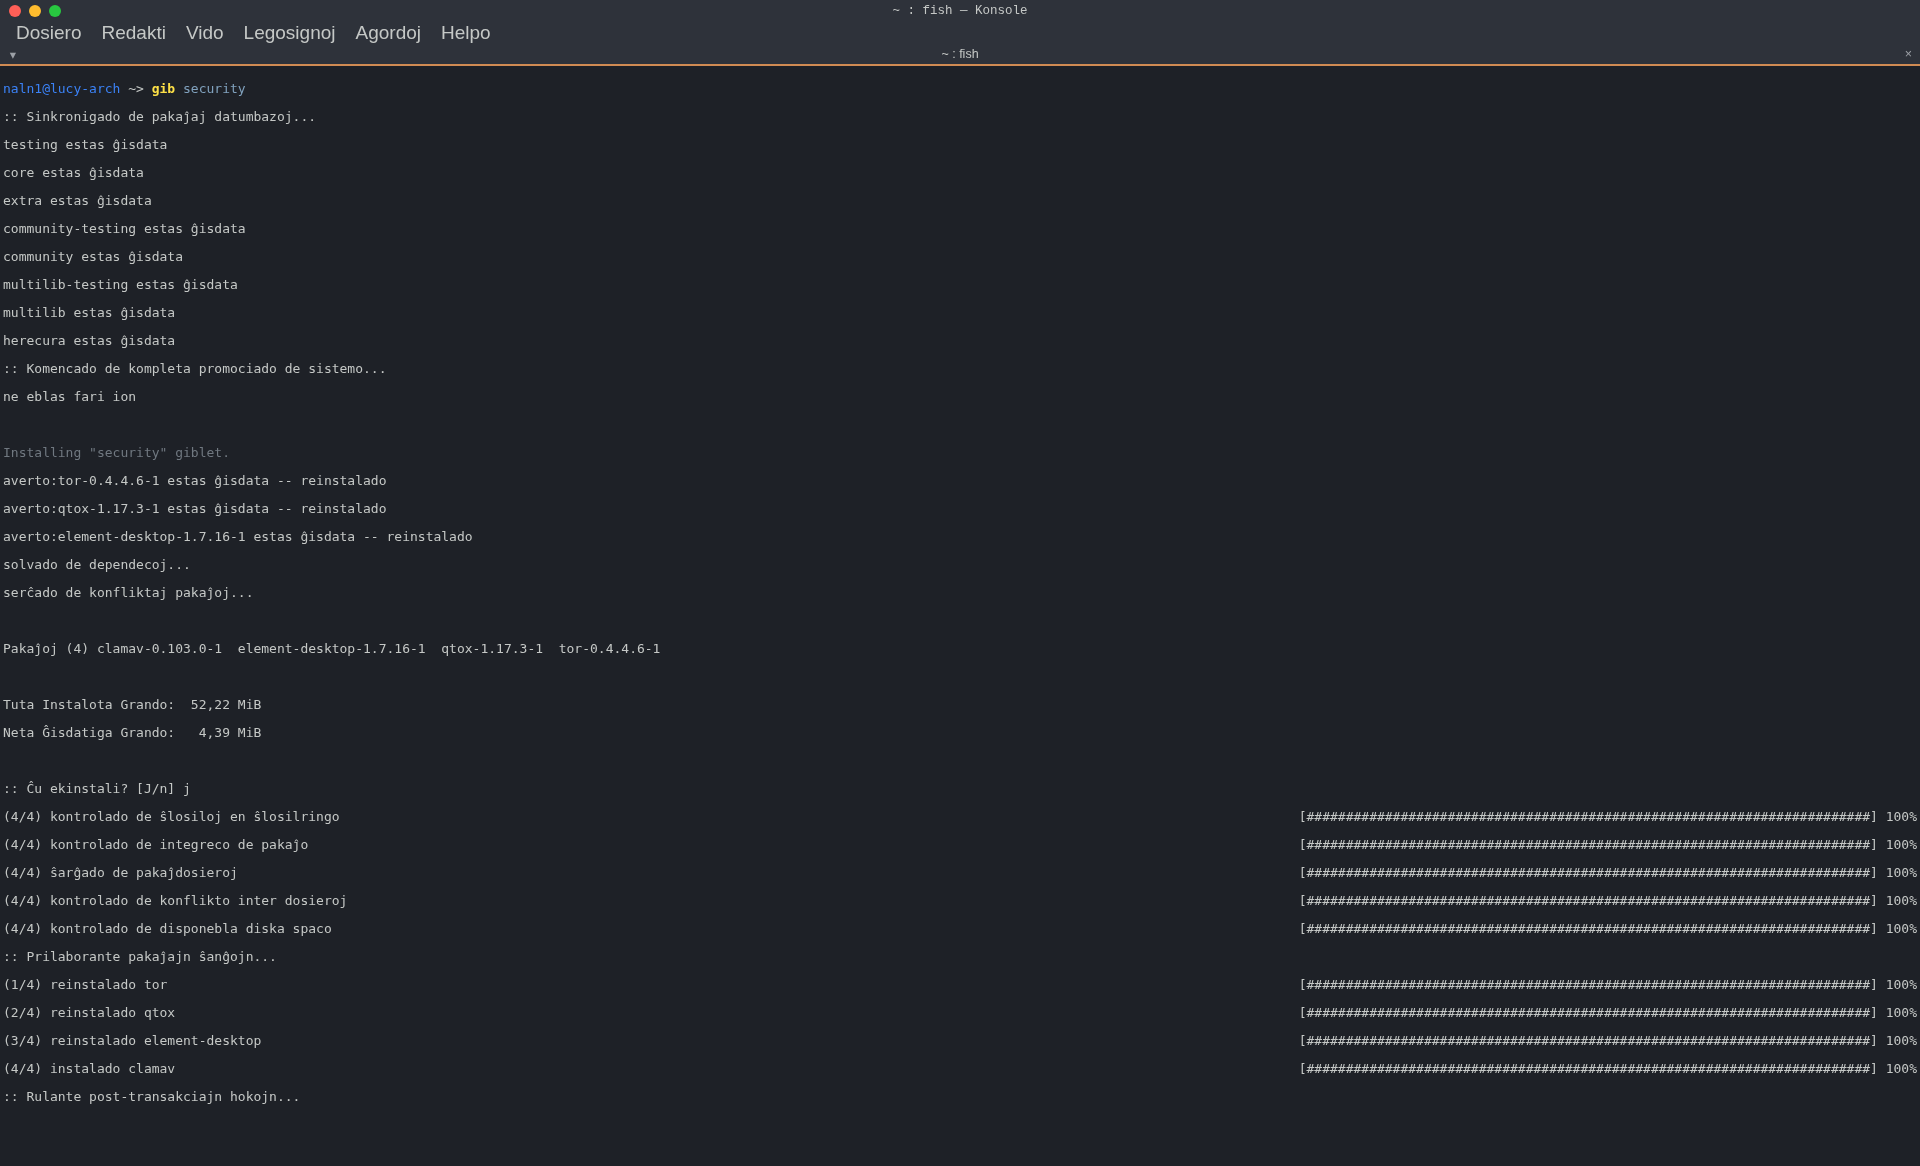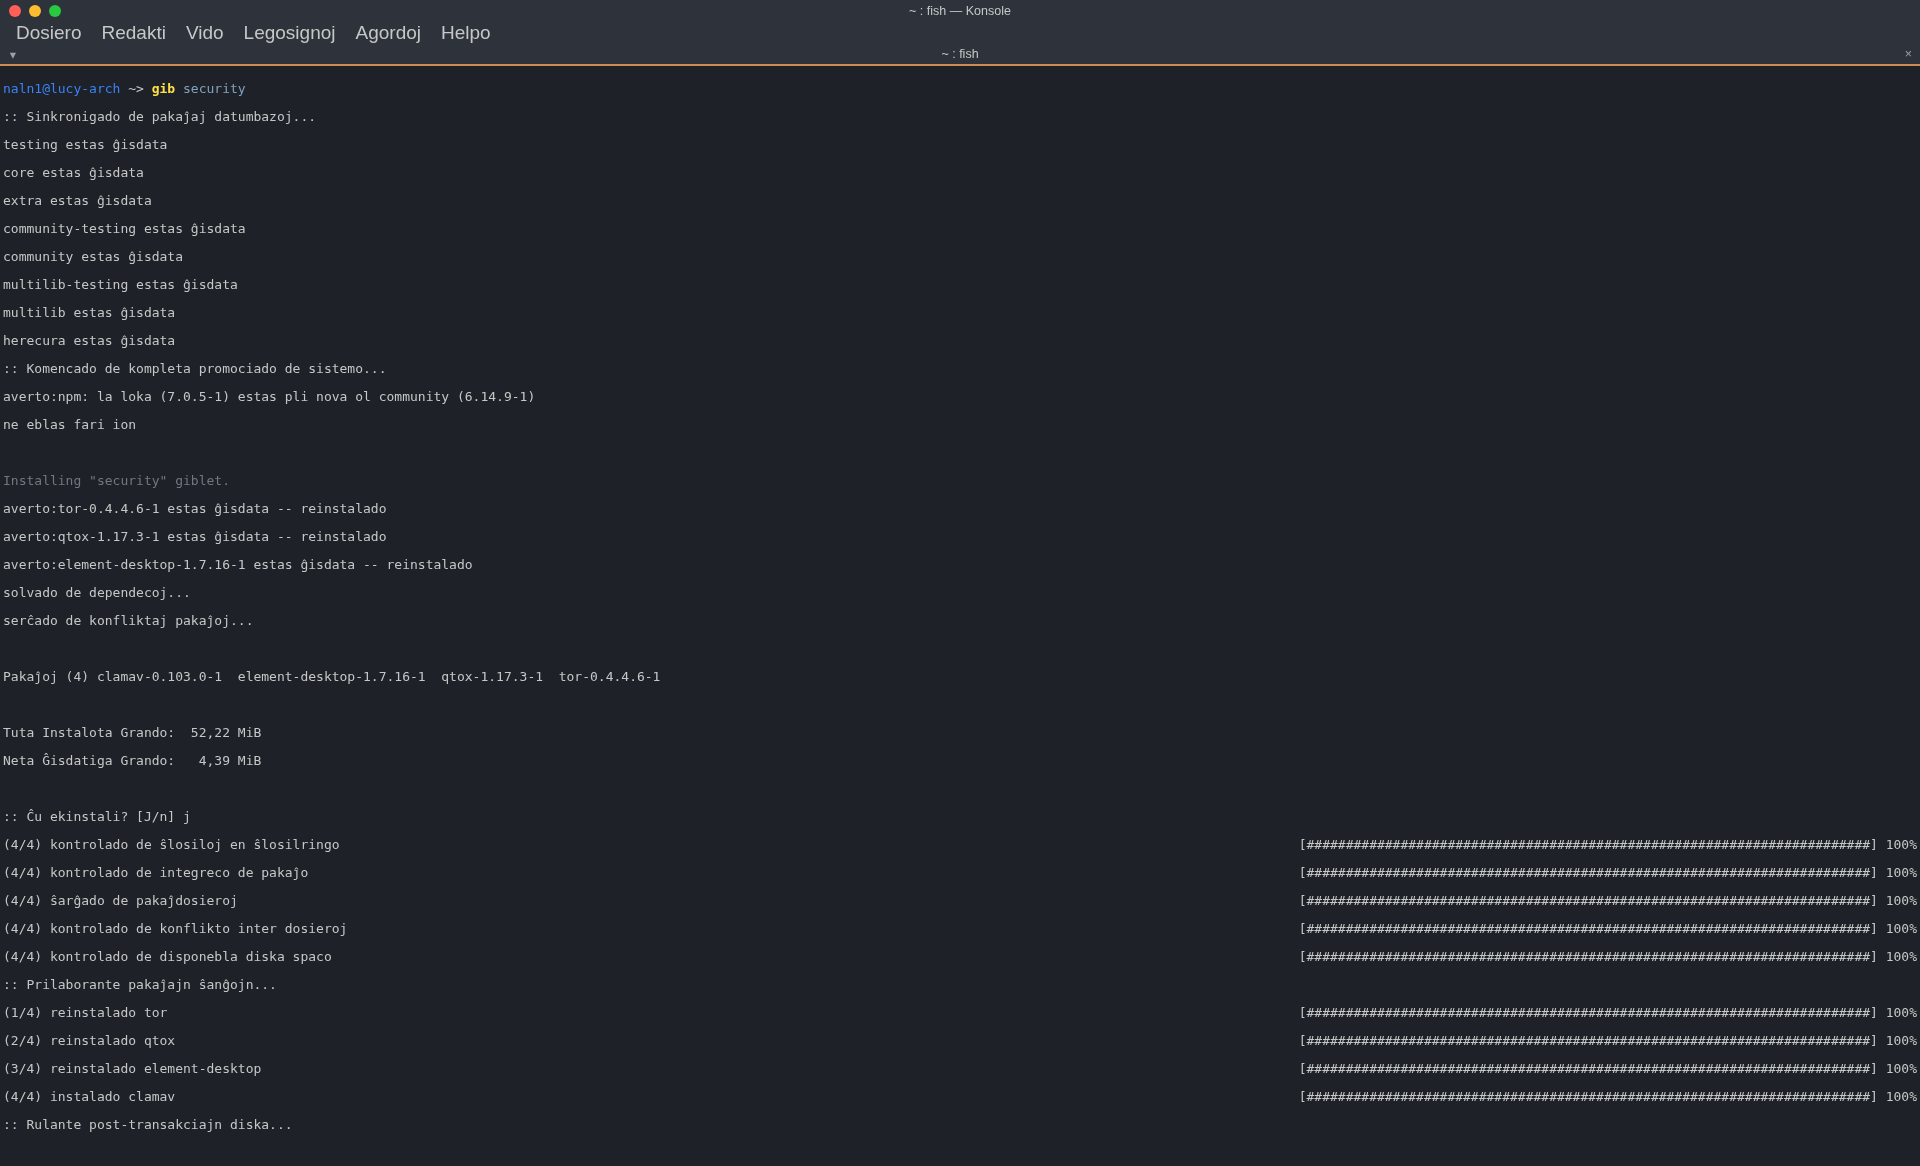--- a/index.html
+++ b/index.html
@@ -11,21 +11,21 @@
     width: 1920px;
     height: 1166px;
     overflow: hidden;
   }
   .titlebar {
     height: 22px;
     background: #2e323a;
     display: flex;
     align-items: center;
     color: #c5c8c6;
-    font-family: Liberation Sans, sans-serif;
+    font-family: Liberation Mono, monospace;
     font-size: 12.5px;
     position: relative;
   }
   .traffic-lights {
     display: flex;
     gap: 8px;
     padding-left: 9px;
   }
   .tl { width: 12px; height: 12px; border-radius: 50%; }
   .tl.close { background: #ff5f57; }
@@ -124,21 +124,20 @@
 <div>:: Sinkronigado de pakaĵaj datumbazoj...</div>
 <div>testing estas ĝisdata</div>
 <div>core estas ĝisdata</div>
 <div>extra estas ĝisdata</div>
 <div>community-testing estas ĝisdata</div>
 <div>community estas ĝisdata</div>
 <div>multilib-testing estas ĝisdata</div>
 <div>multilib estas ĝisdata</div>
 <div>herecura estas ĝisdata</div>
 <div>:: Komencado de kompleta promociado de sistemo...</div>
-<div>averto:npm: la loka (7.0.5-1) estas pli nova ol community (6.14.9-1)</div>
 <div>ne eblas fari ion</div>
 <div> </div>
 <div class="dim">Installing "security" giblet.</div>
 <div>averto:tor-0.4.4.6-1 estas ĝisdata -- reinstalado</div>
 <div>averto:qtox-1.17.3-1 estas ĝisdata -- reinstalado</div>
 <div>averto:element-desktop-1.7.16-1 estas ĝisdata -- reinstalado</div>
 <div>solvado de dependecoj...</div>
 <div>serĉado de konfliktaj pakaĵoj...</div>
 <div> </div>
 <div>Pakaĵoj (4) clamav-0.103.0-1  element-desktop-1.7.16-1  qtox-1.17.3-1  tor-0.4.4.6-1</div>
@@ -150,21 +149,21 @@
 <div class="line"><span class="left">(4/4) kontrolado de ŝlosiloj en ŝlosilringo</span><span class="right">[########################################################################] 100%</span></div>
 <div class="line"><span class="left">(4/4) kontrolado de integreco de pakaĵo</span><span class="right">[########################################################################] 100%</span></div>
 <div class="line"><span class="left">(4/4) ŝarĝado de pakaĵdosieroj</span><span class="right">[########################################################################] 100%</span></div>
 <div class="line"><span class="left">(4/4) kontrolado de konflikto inter dosieroj</span><span class="right">[########################################################################] 100%</span></div>
 <div class="line"><span class="left">(4/4) kontrolado de disponebla diska spaco</span><span class="right">[########################################################################] 100%</span></div>
 <div>:: Prilaborante pakaĵajn ŝanĝojn...</div>
 <div class="line"><span class="left">(1/4) reinstalado tor</span><span class="right">[########################################################################] 100%</span></div>
 <div class="line"><span class="left">(2/4) reinstalado qtox</span><span class="right">[########################################################################] 100%</span></div>
 <div class="line"><span class="left">(3/4) reinstalado element-desktop</span><span class="right">[########################################################################] 100%</span></div>
 <div class="line"><span class="left">(4/4) instalado clamav</span><span class="right">[########################################################################] 100%</span></div>
-<div>:: Rulante post-transakciajn diska...</div>
+<div>:: Rulante post-transakciajn hokojn...</div>
 
 
 
 
 
 
 
 
 </div>
 

